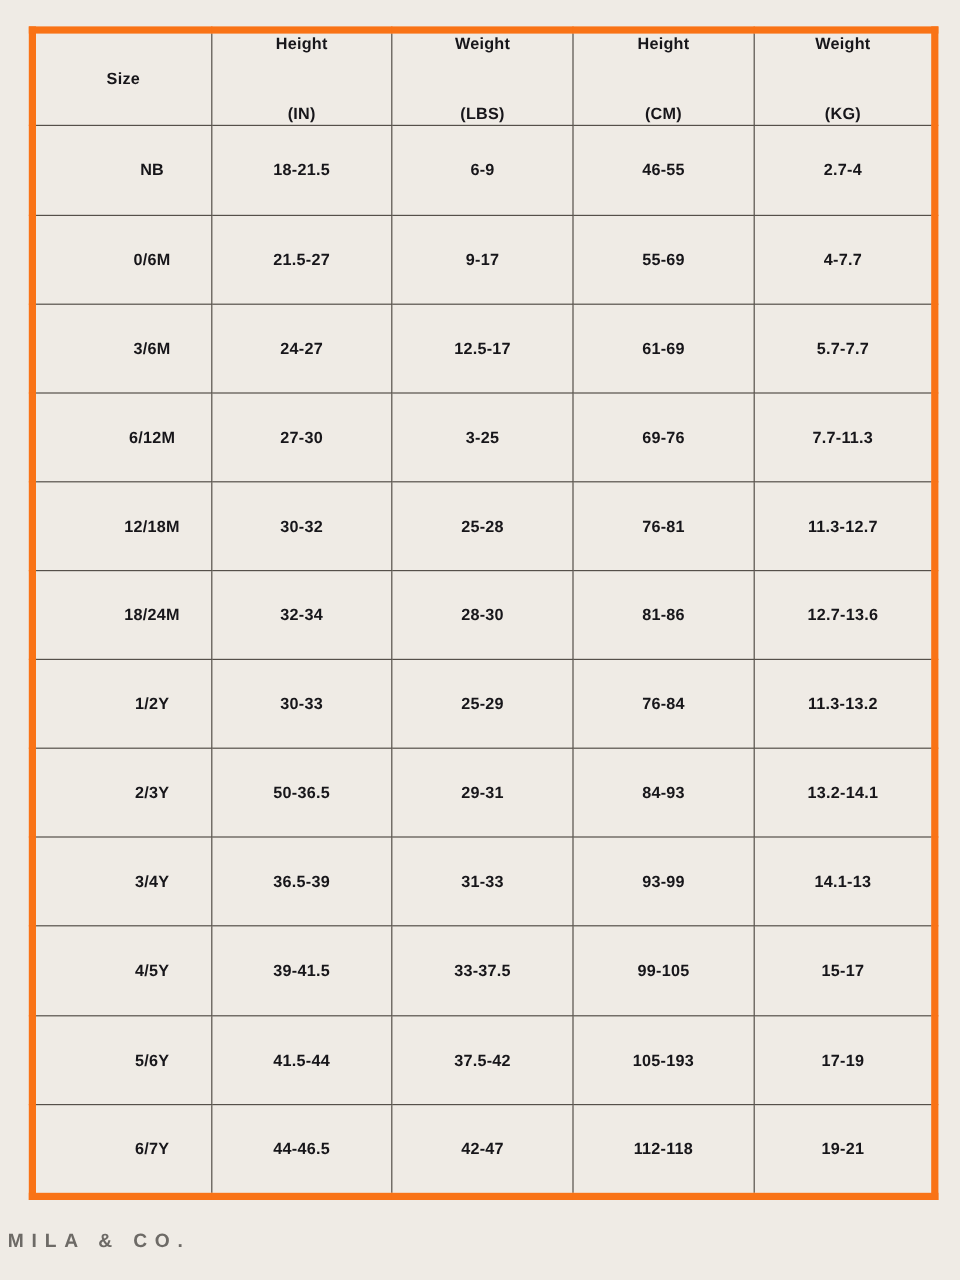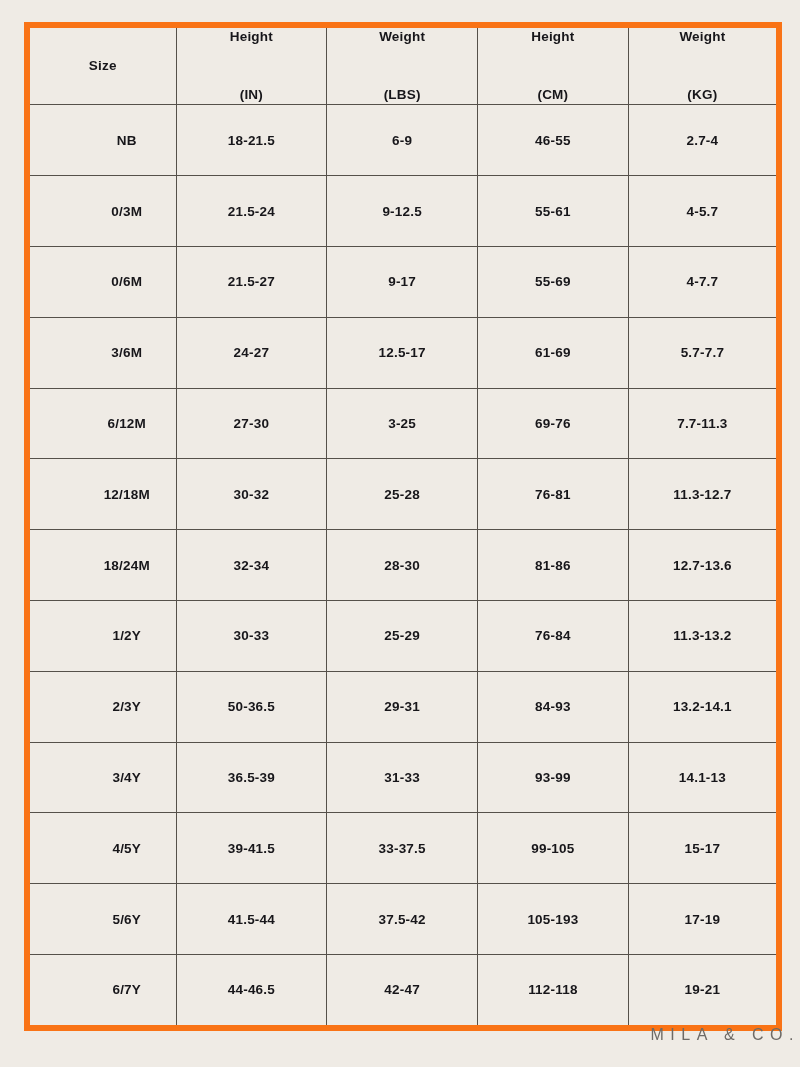--- a/index.html
+++ b/index.html
@@ -83,24 +83,24 @@
     font-size: 13.5px;
     padding-left: 48px;
   }
 
   
   .brand {
     position: absolute;
     left: 0;
     right: 0;
     top: 1026px;
-    text-align: right;
+    text-align: left;
     font-family: "Liberation Sans", sans-serif;
     font-size: 16px;
-    font-weight: 400;
+    font-weight: 700;
     letter-spacing: 6.5px;
     color: #6d6a66;
     text-indent: 6.5px;
     white-space: nowrap;
   }
 </style>
 </head>
 <body>
 
 <div class="page">
@@ -139,27 +139,20 @@
       </thead>
       <tbody>
         <tr>
           <td class="size-cell">NB</td>
           <td>18-21.5</td>
           <td>6-9</td>
           <td>46-55</td>
           <td>2.7-4</td>
         </tr>
         <tr>
-          <td class="size-cell">0/3M</td>
-          <td>21.5-24</td>
-          <td>9-12.5</td>
-          <td>55-61</td>
-          <td>4-5.7</td>
-        </tr>
-        <tr>
           <td class="size-cell">0/6M</td>
           <td>21.5-27</td>
           <td>9-17</td>
           <td>55-69</td>
           <td>4-7.7</td>
         </tr>
         <tr>
           <td class="size-cell">3/6M</td>
           <td>24-27</td>
           <td>12.5-17</td>

